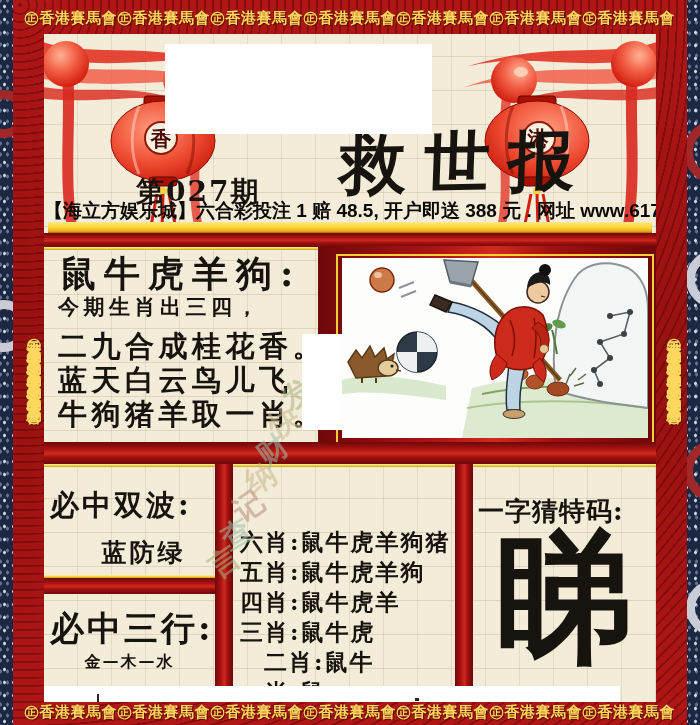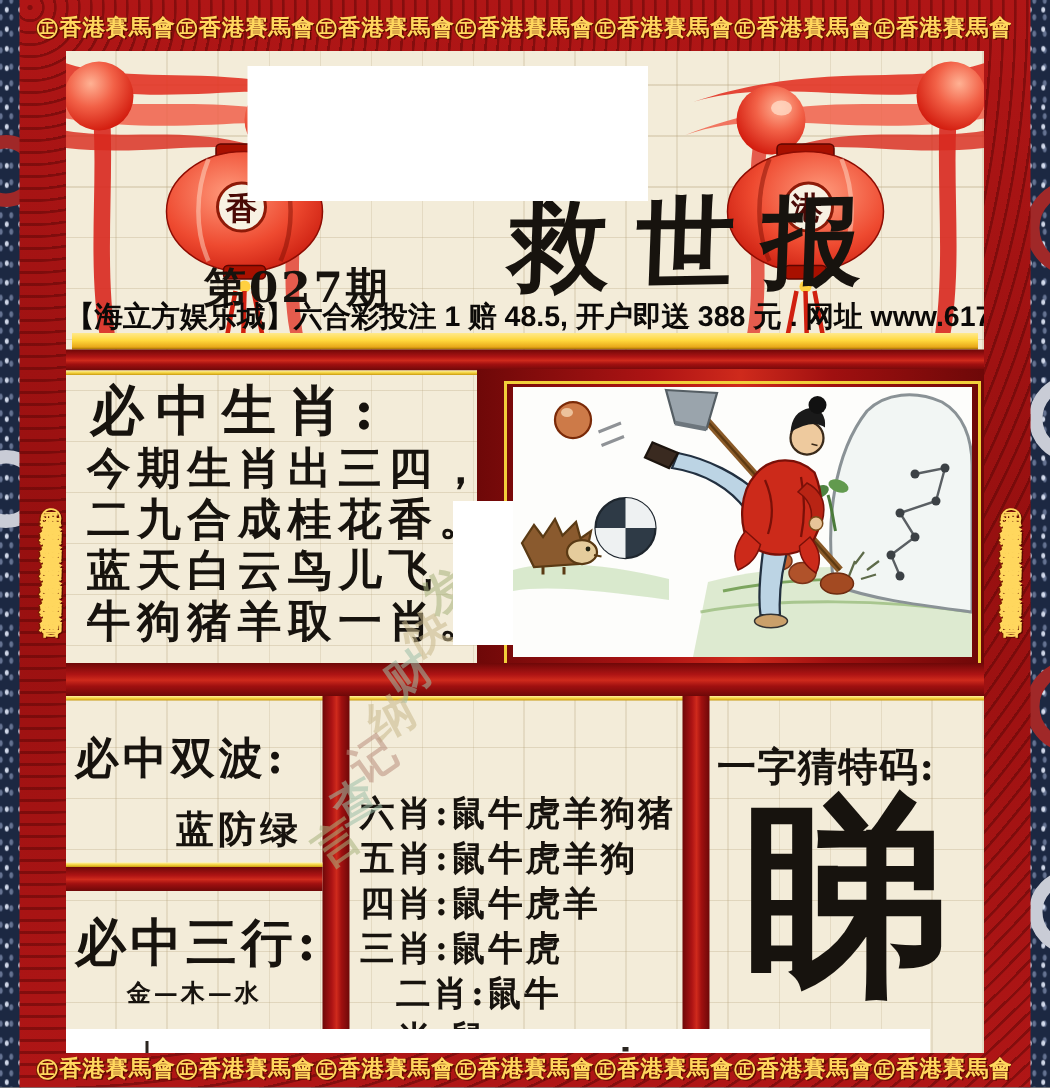--- a/index.html
+++ b/index.html
@@ -157,22 +157,22 @@
 
   <div class="abs ink masthead" style="left:296px;top:84px;">救世报</div>
   <div class="abs ink issue" style="left:92px;top:139px;text-align:center;">第027期</div>
 
   <div class="abs banner" style="left:0;top:164px;width:612px;">【海立方娱乐城】六合彩投注 1 赔 48.5, 开户即送 388 元 . 网址 www.617788.com</div>
 
   <div class="abs goldbar" style="left:4px;top:188px;width:604px;height:11px;"></div>
   <div class="abs bar" style="left:0;top:199px;width:612px;height:14px;"></div>
   <div class="abs goldline" style="left:0;top:213px;width:612px;height:3px;"></div>
 
-  <div class="abs ink h-calli" style="left:16px;top:216px;font-size:36px;letter-spacing:8px;">必中生肖:</div>
-  <div class="abs ink h-calli" style="left:14px;top:259px;font-size:29px;letter-spacing:4.5px;">今期生肖出三四，</div>
+  <div class="abs ink h-calli" style="left:16px;top:216px;font-size:36px;letter-spacing:8px;">鼠牛虎羊狗:</div>
+  <div class="abs ink h-calli" style="left:14px;top:259px;font-size:21px;letter-spacing:4.5px;">今期生肖出三四，</div>
   <div class="abs ink h-calli" style="left:14px;top:293px;font-size:29px;letter-spacing:4.5px;">二九合成桂花香。</div>
   <div class="abs ink h-calli" style="left:14px;top:327px;font-size:29px;letter-spacing:4.5px;">蓝天白云鸟儿飞，</div>
   <div class="abs ink h-calli" style="left:14px;top:361px;font-size:29px;letter-spacing:4.5px;">牛狗猪羊取一肖。</div>
 
   <div class="abs bar v" style="left:274px;top:212px;width:338px;height:220px;">
     <div class="abs" style="left:18px;top:8px;width:314px;height:196px;border:2px solid #f2cf3a;"></div>
     <div class="abs" style="left:24px;top:12px;width:306px;height:180px;background:#fdfdfb;">
       <svg width="306" height="180" viewBox="0 0 306 180">
 
         <path d="M0,122 C30,114 70,120 104,128 L104,142 C60,136 24,132 0,136 Z" fill="#cfe3c2" opacity=".8"></path>
@@ -255,21 +255,21 @@
 
   <div class="abs bar" style="left:0;top:408px;width:612px;height:22px;"></div>
   <div class="abs goldline" style="left:0;top:430px;width:612px;height:3px;"></div>
 
   <div class="abs bar v" style="left:171px;top:430px;width:18px;height:238px;"></div>
   <div class="abs bar v" style="left:411px;top:430px;width:18px;height:238px;"></div>
   <div class="abs bar" style="left:0;top:544px;width:171px;height:16px;"></div>
   <div class="abs goldline" style="left:0;top:541px;width:171px;height:3px;"></div>
 
   <div class="abs ink h-calli" style="left:6px;top:452px;font-size:29px;letter-spacing:3px;">必中双波:</div>
-  <div class="abs ink h-calli" style="left:16px;top:502px;width:199px;text-align:center;font-size:25px;letter-spacing:3px;">蓝防绿</div>
+  <div class="abs ink h-calli" style="left:0;top:502px;width:199px;text-align:center;font-size:25px;letter-spacing:3px;">蓝防绿</div>
 
   <div class="abs ink h-calli" style="left:6px;top:572px;font-size:34px;letter-spacing:3px;">必中三行:</div>
   <div class="abs ink h-calli" style="left:0;top:618px;width:171px;text-align:center;font-size:16px;letter-spacing:2px;">金—木—水</div>
 
   <div class="abs ink h-calli" style="left:196px;top:493px;font-size:23px;letter-spacing:2px;">六肖:鼠牛虎羊狗猪</div>
   <div class="abs ink h-calli" style="left:196px;top:523px;font-size:23px;letter-spacing:2px;">五肖:鼠牛虎羊狗</div>
   <div class="abs ink h-calli" style="left:196px;top:583px;font-size:23px;letter-spacing:2px;">三肖:鼠牛虎</div>
   <div class="abs ink h-calli" style="left:196px;top:553px;font-size:23px;letter-spacing:2px;">四肖:鼠牛虎羊</div>
   <div class="abs ink h-calli" style="left:196px;top:613px;font-size:23px;letter-spacing:2px;margin-left:24px;">二肖:鼠牛</div>
   <div class="abs ink h-calli" style="left:196px;top:643px;font-size:23px;letter-spacing:2px;">一肖:鼠</div>

